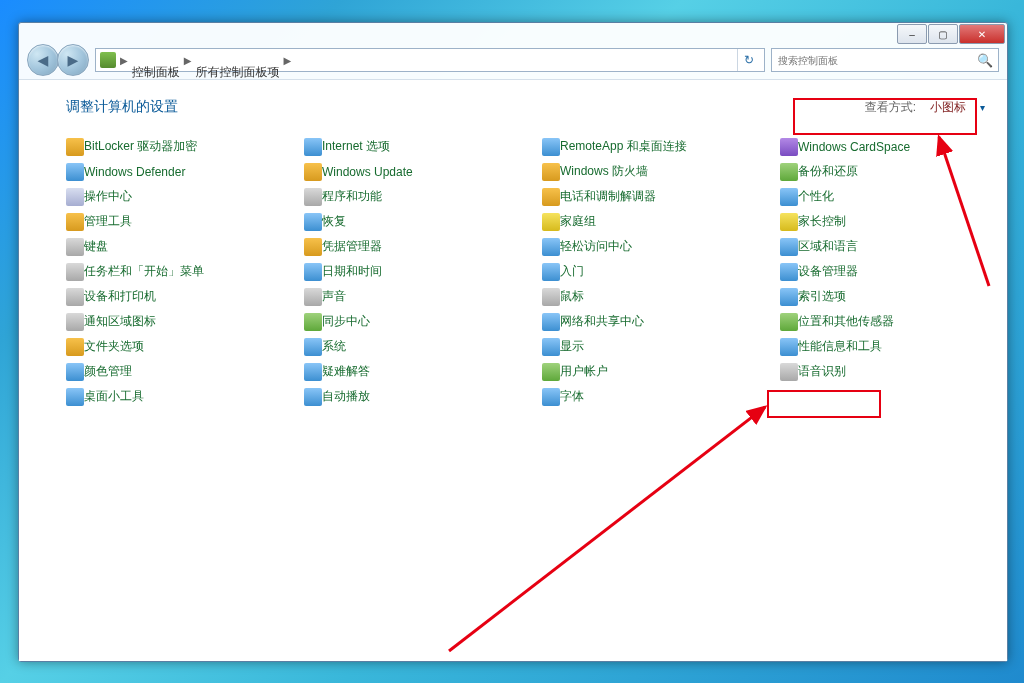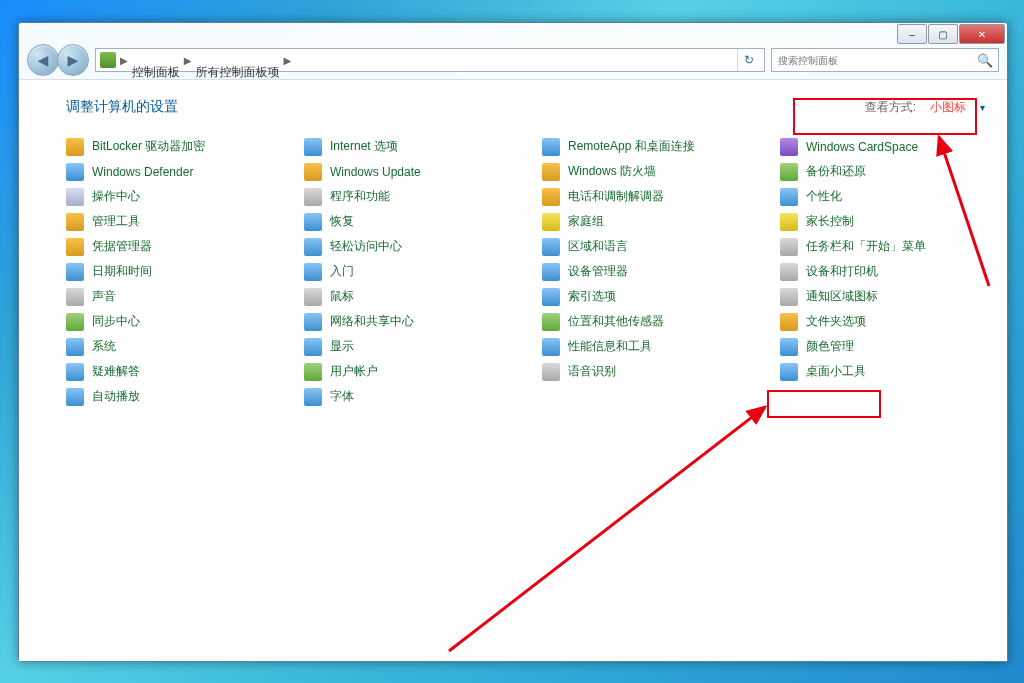--- a/index.html
+++ b/index.html
@@ -17,24 +17,24 @@
   .crumb-sep{color:#666;font-size:10px;}
   .refresh{width:22px;height:22px;display:flex;align-items:center;justify-content:center;color:#2a6ea6;border-left:1px solid #cbd6e2;margin-left:auto;cursor:pointer;}
   .searchbox{width:218px;height:22px;border:1px solid #9db2c8;background:#fff;display:flex;align-items:center;padding:0 4px;}
   .searchbox input{flex:1;border:none;outline:none;font-size:10px;color:#14532d;background:transparent;}
   .searchbox .sicon{color:#2a6ea6;font-size:13px;}
   .content{position:absolute;left:0;right:0;top:56px;bottom:0;background:#fff;border-top:1px solid #d5e0ea;overflow:hidden;padding-left:25px;}
   .hdr{display:flex;align-items:center;padding:18px 22px 12px;}
   .hdr-title{color:#0a5a98;font-size:14px;}
   .hdr-right{margin-left:auto;display:flex;align-items:center;gap:14px;font-size:12px;}
   .hdr-right .label{color:#666;}
-  .hdr-right .link{color:#ef4444;cursor:pointer;}
+  .hdr-right .link{color:#7f1d1d;cursor:pointer;}
   .hdr-right .chev{color:#0a5a98;font-size:10px;}
   .grid{padding:6px 18px;display:grid;grid-template-columns:repeat(4,238px);}
-  .item{display:flex;align-items:center;gap:8px;height:25px;padding:0 4px;cursor:pointer;}
+  .item{display:flex;align-items:center;height:25px;padding:0 4px;cursor:pointer;}
   .item .txt{color:#176b2f;font-size:12px;white-space:nowrap;}
   .ico{width:18px;height:18px;flex-shrink:0;display:flex;align-items:center;justify-content:center;font-size:12px;border-radius:2px;}
   
   .c1{background:linear-gradient(#f7c14b,#d79a1e);color:#704d00;}
   .c2{background:linear-gradient(#9fd27c,#5ea83a);color:#fff;}
   .c3{background:linear-gradient(#89c5f7,#3c8fd1);color:#fff;}
   .c4{background:linear-gradient(#d8def0,#a6add1);color:#555;}
   .c6{background:linear-gradient(#b389e6,#7a4cc1);color:#fff;}
   .c7{background:linear-gradient(#d9d9d9,#a8a8a8);color:#555;}
   .c8{background:linear-gradient(#f6e35e,#d6ba1c);color:#6a5600;}
@@ -141,20 +141,24 @@
         </div>
         <div class="item">
           <div class="ico c8"></div>
           <span class="txt">家庭组</span>
         </div>
         <div class="item">
           <div class="ico c8"></div>
           <span class="txt">家长控制</span>
         </div>
         <div class="item">
+          <div class="ico c7"></div>
+          <span class="txt">键盘</span>
+        </div>
+        <div class="item">
           <div class="ico c1"></div>
           <span class="txt">凭据管理器</span>
         </div>
         <div class="item">
           <div class="ico c3"></div>
           <span class="txt">轻松访问中心</span>
         </div>
         <div class="item">
           <div class="ico c3"></div>
           <span class="txt">区域和语言</span>

